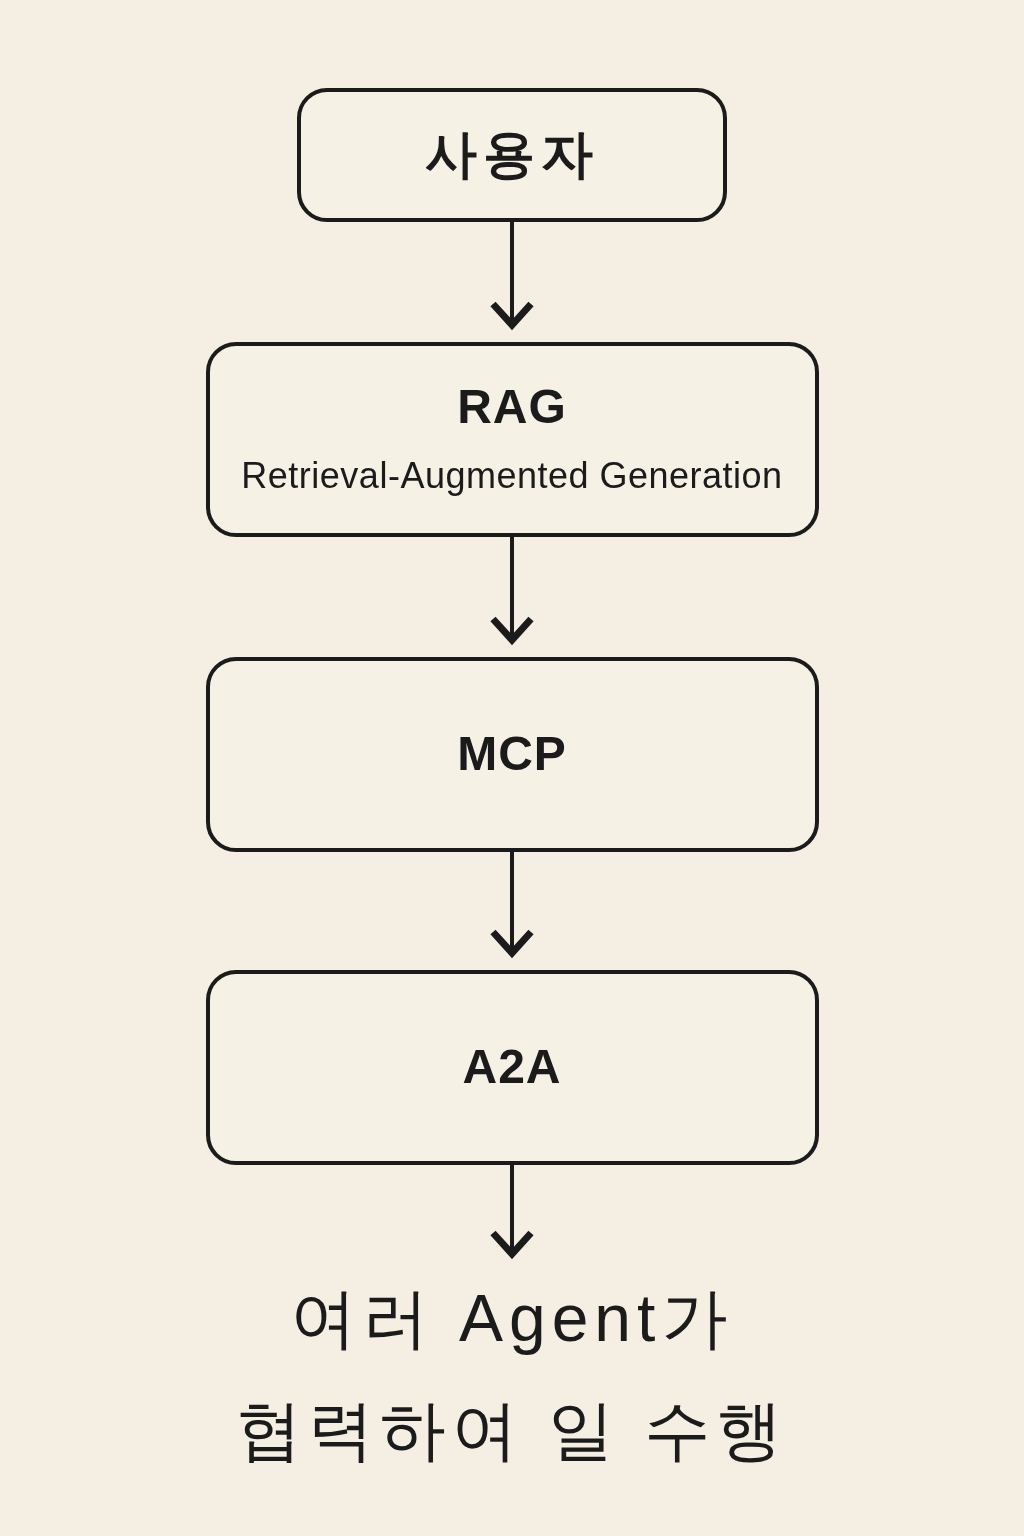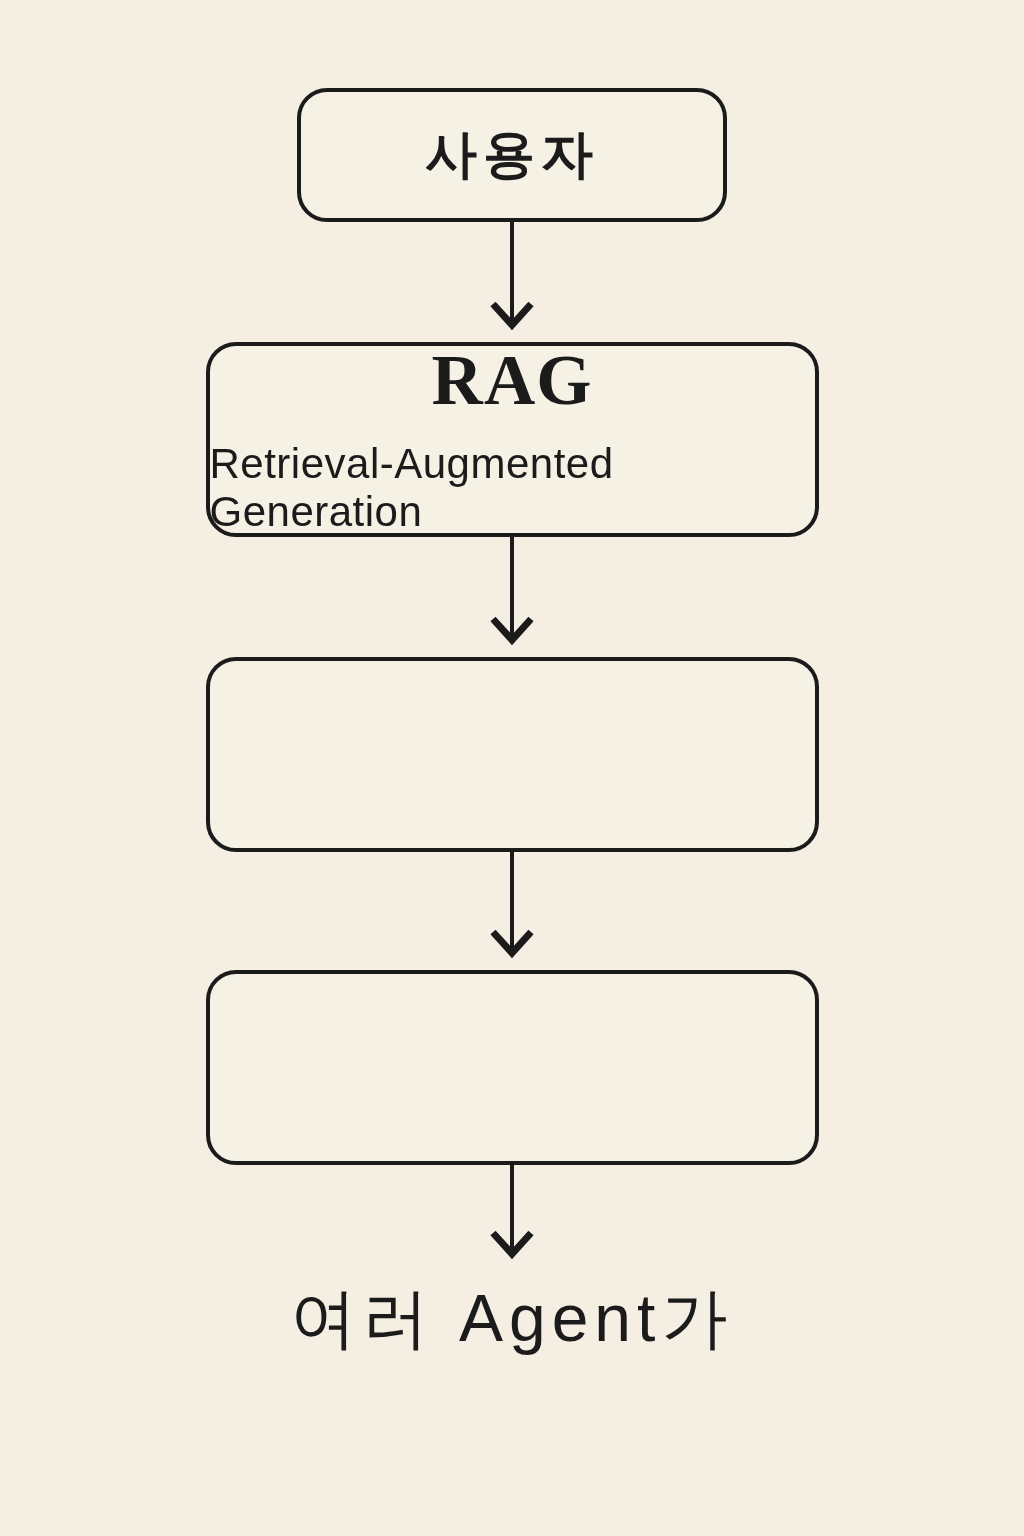--- a/index.html
+++ b/index.html
@@ -41,28 +41,27 @@
   .node-user .title {
     font-size: 52px;
     font-weight: 800;
     letter-spacing: 6px;
   }
   .node-main {
     width: 613px;
     height: 195px;
   }
   .node-main .title {
-    font-size: 71px;
+    font-size: 48px;
     font-weight: 800;
     line-height: 1.05;
     letter-spacing: 1px;
-    font-family: Liberation Serif, serif;
   }
   .node-main .subtitle {
-    font-size: 42px;
+    font-size: 36px;
     font-weight: 400;
     margin-top: 22px;
     letter-spacing: 0.5px;
   }
   .arrow {
     flex: 0 0 auto;
     display: flex;
     justify-content: center;
     align-items: flex-start;
   }
@@ -101,36 +100,39 @@
   </div>
 
   <div class="arrow arrow-gap">
     <svg width="48" height="110" viewBox="0 0 48 110">
       <line x1="24" y1="0" x2="24" y2="100" stroke="#1b1b1b" stroke-width="4"></line>
       <polyline points="5,82 24,103 43,82" fill="none" stroke="#1b1b1b" stroke-width="7"></polyline>
     </svg>
   </div>
 
   <div class="node node-main">
+    <div class="title">MCP</div>
   </div>
 
   <div class="arrow arrow-gap-3">
     <svg width="48" height="108" viewBox="0 0 48 108">
       <line x1="24" y1="0" x2="24" y2="98" stroke="#1b1b1b" stroke-width="4"></line>
       <polyline points="5,80 24,101 43,80" fill="none" stroke="#1b1b1b" stroke-width="7"></polyline>
     </svg>
   </div>
 
   <div class="node node-main">
+    <div class="title">A2A</div>
   </div>
 
   <div class="arrow arrow-last">
     <svg width="48" height="94" viewBox="0 0 48 94">
       <line x1="24" y1="0" x2="24" y2="86" stroke="#1b1b1b" stroke-width="4"></line>
       <polyline points="5,68 24,89 43,68" fill="none" stroke="#1b1b1b" stroke-width="7"></polyline>
     </svg>
   </div>
 
   <div class="caption">
     <div>여러 Agent가</div>
+    <div>협력하여 일 수행</div>
   </div>
 
 </div>
 
 </body></html>

